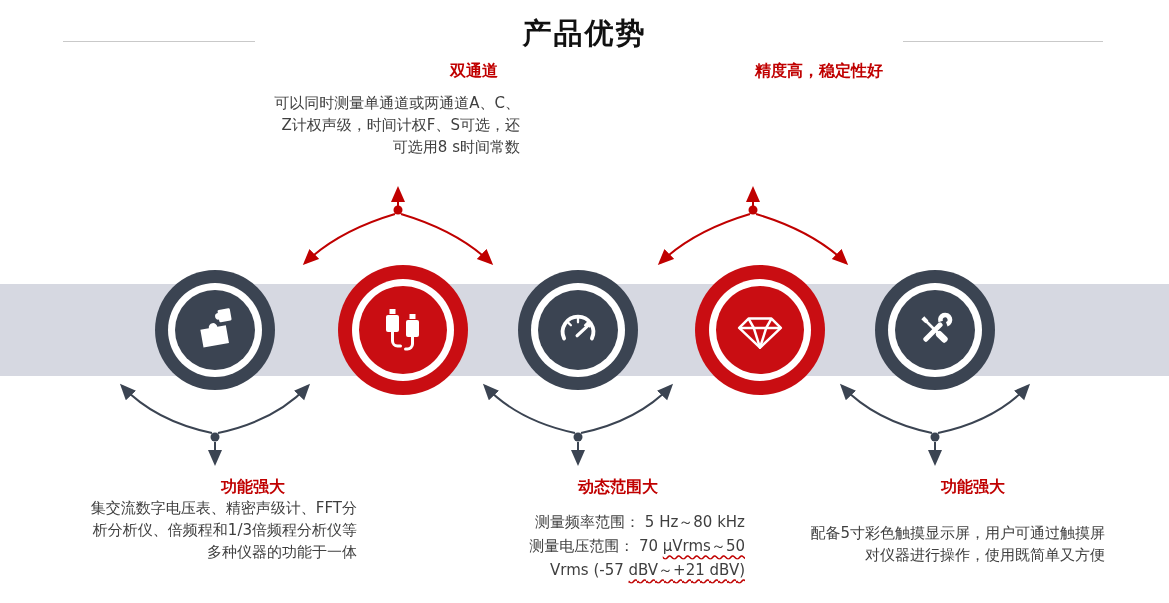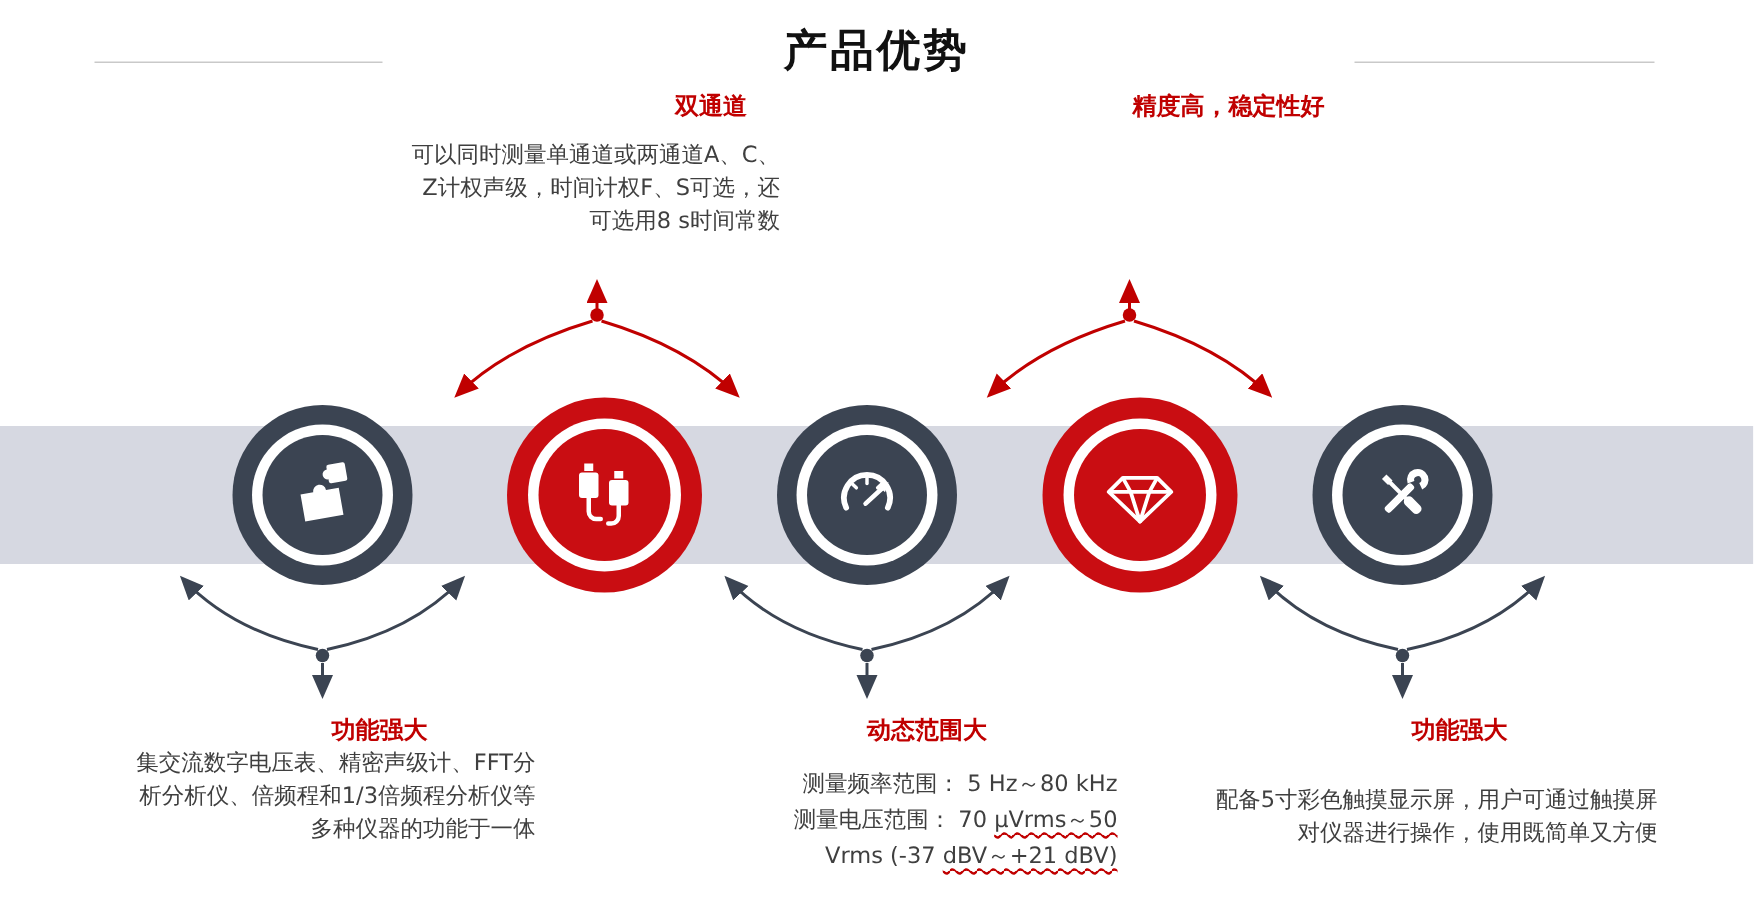--- a/index.html
+++ b/index.html
@@ -181,19 +181,19 @@
       </div>
   </div>
 
   <div class="callout-label" style="left:145px;top:477px;width:140px;">功能强大</div>
   <div class="para" style="left:85px;top:497px;width:272px;">集交流数字电压表、精密声级计、FFT分析分析仪、倍频程和1/3倍频程分析仪等多种仪器的功能于一体</div>
 
   <div class="callout-label" style="left:498px;top:477px;width:160px;">动态范围大</div>
   <div class="para" style="left:470px;top:510px;width:275px;line-height:24px;">
     <div><span>测量频率范围：  5 Hz～80 kHz</span></div>
     <div><span>测量电压范围：  70  </span><span class="squiggle">μVrms～50</span></div>
-    <div><span>Vrms  (-37 </span><span class="squiggle">dBV～+21 dBV)</span></div>
+    <div><span>Vrms  (-57 </span><span class="squiggle">dBV～+21 dBV)</span></div>
   </div>
 
   <div class="callout-label" style="left:865px;top:477px;width:140px;">功能强大</div>
   <div class="para" style="left:800px;top:522px;width:305px;">配备5寸彩色触摸显示屏，用户可通过触摸屏对仪器进行操作，使用既简单又方便</div>
 
 </div>
 
 </body></html>

